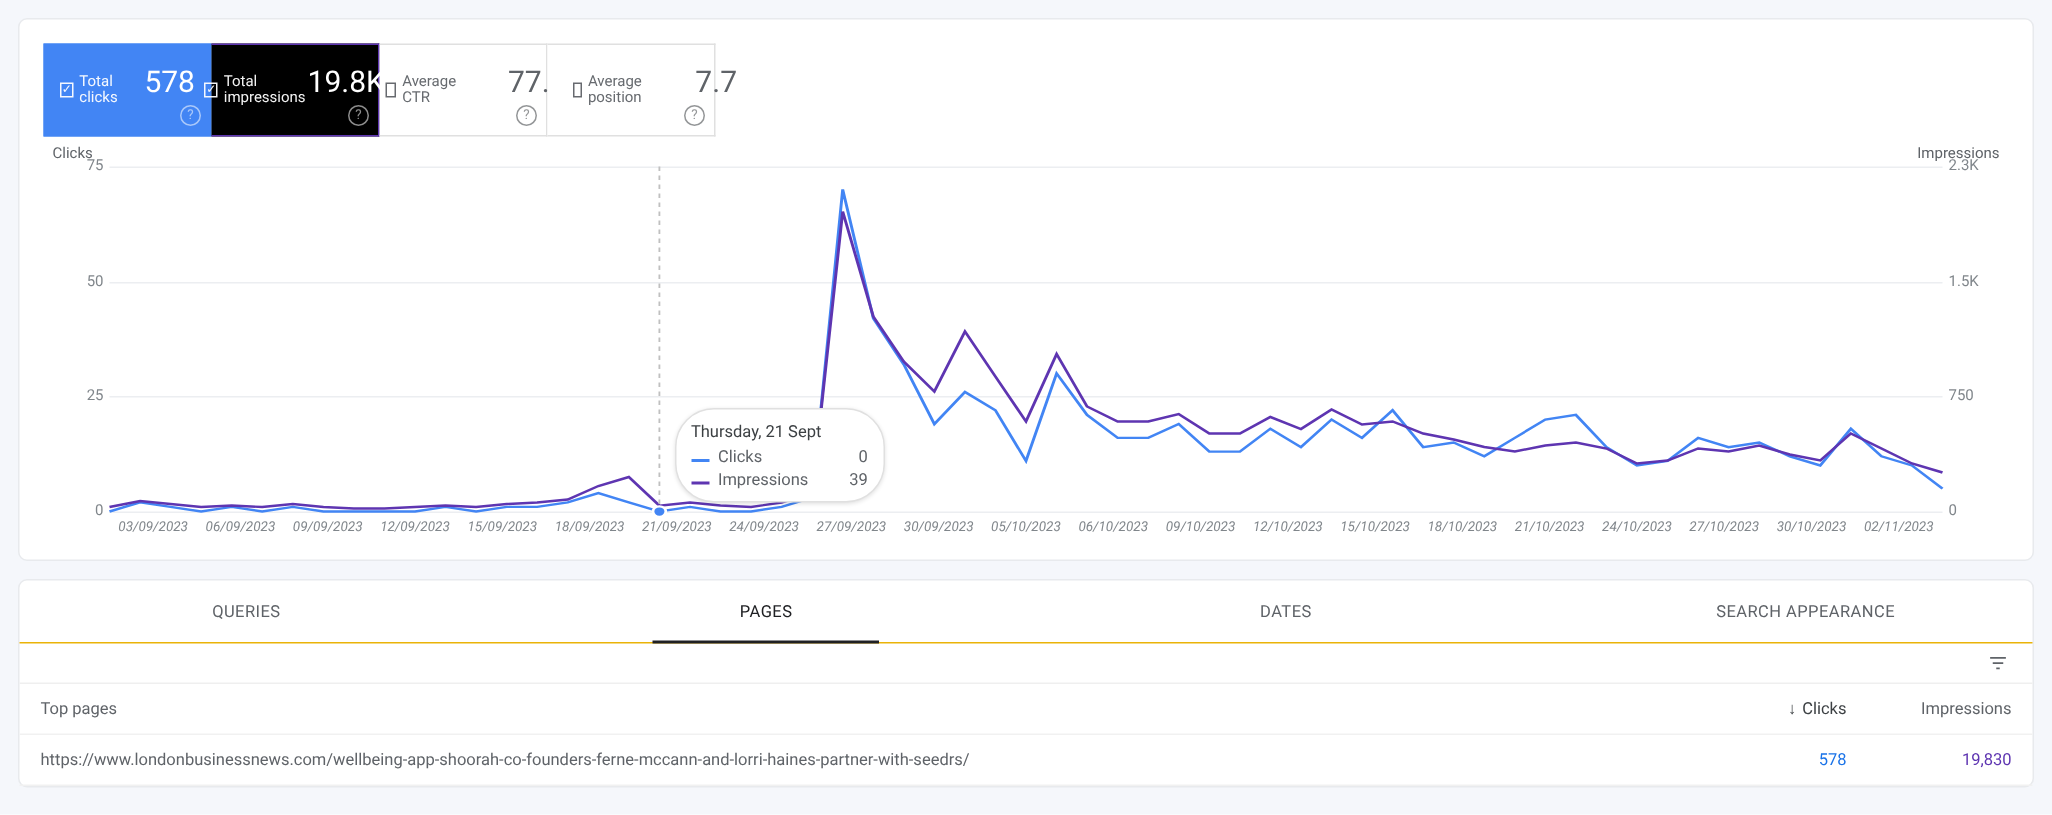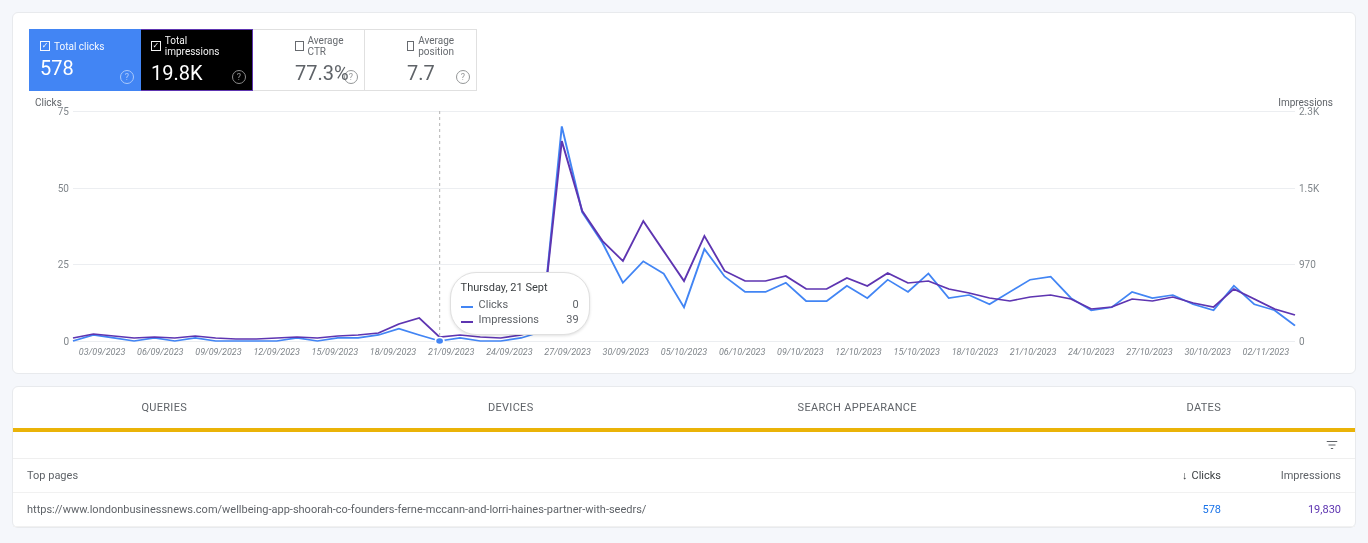--- a/index.html
+++ b/index.html
@@ -19,21 +19,20 @@
   
   .kpis { display: flex; gap: 0; padding: 16px 0 0 16px; }
   .kpi {
     position: relative;
     width: 112px;
     height: 62px;
     padding: 8px 10px;
     border: 1px solid #e0e0e0;
     background: #fff;
     display: flex;
-    flex-direction: column;
     justify-content: center;
     cursor: pointer;
   }
   .kpi + .kpi { border-left: none; }
   .kpi.on-blue { background: #4285f4; color: #fff; border-color: #4285f4; }
   .kpi.on-purple { background: #000000; color: #fff; border-color: #5e35b1; }
   .kpi .top { display: flex; align-items: center; gap: 4px; font-size: 10px; opacity: .95; }
   .kpi .val { font-size: 20px; font-weight: 400; margin-top: 4px; }
   .kpi .help {
     position: absolute; right: 6px; bottom: 6px; width: 14px; height: 14px;
@@ -60,35 +59,35 @@
 
   .tooltip {
     position:absolute; background:#fff; border:1px solid #e0e0e0; border-radius:4px;
     box-shadow:0 1px 3px rgba(0,0,0,.12); padding:8px 10px; font-size:11px; color:#5f6368; width:140px;
   }
   .tooltip .ttl { color:#3c4043; margin-bottom:4px; font-size:11px; }
   .tooltip .row { display:flex; justify-content:space-between; align-items:center; margin-top:2px;}
   .tooltip .dash { width:12px; height:2px; display:inline-block; margin-right:6px;}
 
   
-  .tabs { display:flex; border-bottom:4px solid #eab308;gap:44px; }
+  .tabs { display:flex; border-bottom:1px solid #eab308;gap:44px; }
   .tab {
     flex:1; text-align:center; padding:14px 0; font-size:11px; letter-spacing:.3px;
     color:#5f6368; cursor:pointer; position:relative;
   }
   .tab.active { color:#202124; }
   .tab.active::after {
     content:""; position:absolute; left:25%; right:25%; bottom:-1px; height:2px; background:#202124;
   }
   .filters-row { display:flex; justify-content:flex-end; padding:6px 14px; border-bottom:1px solid #efefef;}
   .filter-icon { width:18px; height:14px; cursor:pointer; }
 
   .table-head, .table-row {
     display:flex; align-items:center; padding:10px 14px; font-size:11px; color:#5f6368;
-    border-bottom:1px solid #f1f1f1; gap:30px;
+    border-bottom:1px solid #f1f1f1; gap:20px;
   }
   .col-page { flex:1; color:#5f6368; overflow:hidden; text-overflow:ellipsis; white-space:nowrap;}
   .col-clicks { width:70px; text-align:right; }
   .col-impr  { width:90px; text-align:right; }
   .table-head .col-clicks { color:#3c4043; display:flex; justify-content:flex-end; align-items:center; gap:4px;}
   .table-row .col-clicks { color:#1a73e8; }
   .table-row .col-impr { color:#5e35b1; }
   .arrow { font-size:11px; }
 </style>
 </head>
@@ -154,21 +153,21 @@
           <span>0</span>
         </div>
         <div class="row">
           <span><span class="dash" style="background:#5e35b1"></span><span>Impressions</span></span>
           <span>39</span>
         </div>
       </div>
     <div class="y-label-l" style="top: 100%;">0</div>
         <div class="y-label-r" style="top: 100%;">0</div>
         <div class="y-label-l" style="top: 66.6667%;">25</div>
-        <div class="y-label-r" style="top: 66.6667%;">970</div>
+        <div class="y-label-r" style="top: 66.6667%;">750</div>
         <div class="y-label-l" style="top: 33.3333%;">50</div>
         <div class="y-label-r" style="top: 33.3333%;">1.5K</div>
         <div class="y-label-l" style="top: 0%;">75</div>
         <div class="y-label-r" style="top: 0%;">2.3K</div>
       </div>
 
     <div class="x-axis" id="x-axis">
         <span>03/09/2023</span>
         <span>06/09/2023</span>
         <span>09/09/2023</span>
@@ -190,23 +189,23 @@
         <span>27/10/2023</span>
         <span>30/10/2023</span>
         <span>02/11/2023</span>
       </div>
   </div>
 </div>
 
 <div class="panel">
   <div class="tabs">
     <div class="tab">QUERIES</div>
-    <div class="tab">DEVICES</div>
+    <div class="tab active">PAGES</div>
+    <div class="tab">DATES</div>
     <div class="tab">SEARCH APPEARANCE</div>
-    <div class="tab">DATES</div>
   </div>
   <div class="filters-row">
     <svg class="filter-icon" viewBox="0 0 24 24">
       <path fill="#5f6368" d="M3 5h18v2H3zm3 6h12v2H6zm4 6h4v2h-4z"></path>
     </svg>
   </div>
   <div class="table-head">
     <div class="col-page">Top pages</div>
     <div class="col-clicks">
       <span class="arrow">↓</span>

